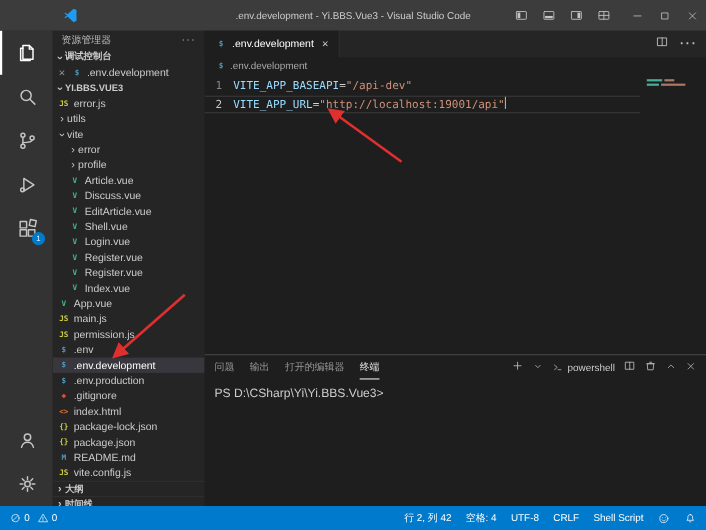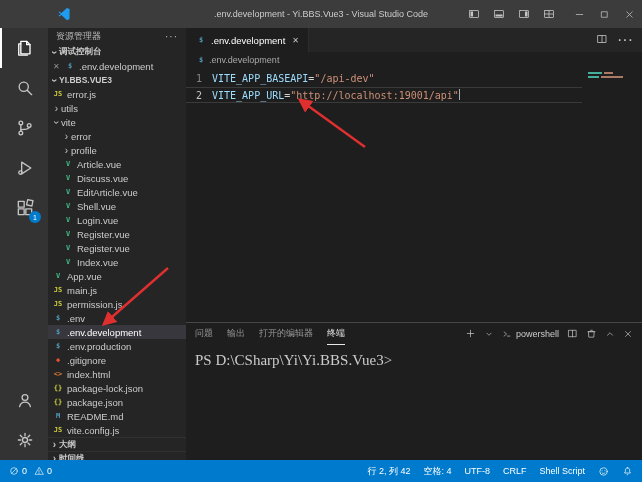--- a/index.html
+++ b/index.html
@@ -75,21 +75,21 @@
   .mm-str { background:rgba(206,145,120,.8); height:2px; margin-left:2px; }
 
   
   .panel { height:138px; flex:none; border-top:1px solid #474747; display:flex; flex-direction:column; }
   .panel-header { height:22px; flex:none; display:flex; align-items:center; padding:0 9px; }
   .ptab { margin-right:14px; font-size:9px; color:#969696; height:100%; display:flex; align-items:center;
           border-bottom:1px solid transparent; }
   .ptab.active { color:#e7e7e7; border-bottom-color:#e7e7e7; }
   .panel-actions { margin-left:auto; display:flex; align-items:center; gap:8px; color:#c5c5c5; }
   .shell-select { display:flex; align-items:center; gap:4px; font-size:9px; color:#cccccc; }
-  .terminal { flex:1; padding:7px 0 0 9px; font-family:Liberation Serif, serif; font-size:15px; color:#cccccc; }
+  .terminal { flex:1; padding:7px 0 0 9px; font-family:Liberation Sans, sans-serif; font-size:11px; color:#cccccc; }
 
   
   .statusbar { position:absolute; left:0; right:0; bottom:0; height:22px; background:#007acc; color:#ffffff;
                display:flex; align-items:center; font-size:9px; padding:0 9px; }
   .sb-left { display:flex; align-items:center; gap:4px; }
   .sb-right { margin-left:auto; display:flex; align-items:center; gap:13px; }
   .sb-item { display:flex; align-items:center; gap:3px; }
 
   
   .overlay { position:absolute; inset:0; z-index:20; pointer-events:none; }

